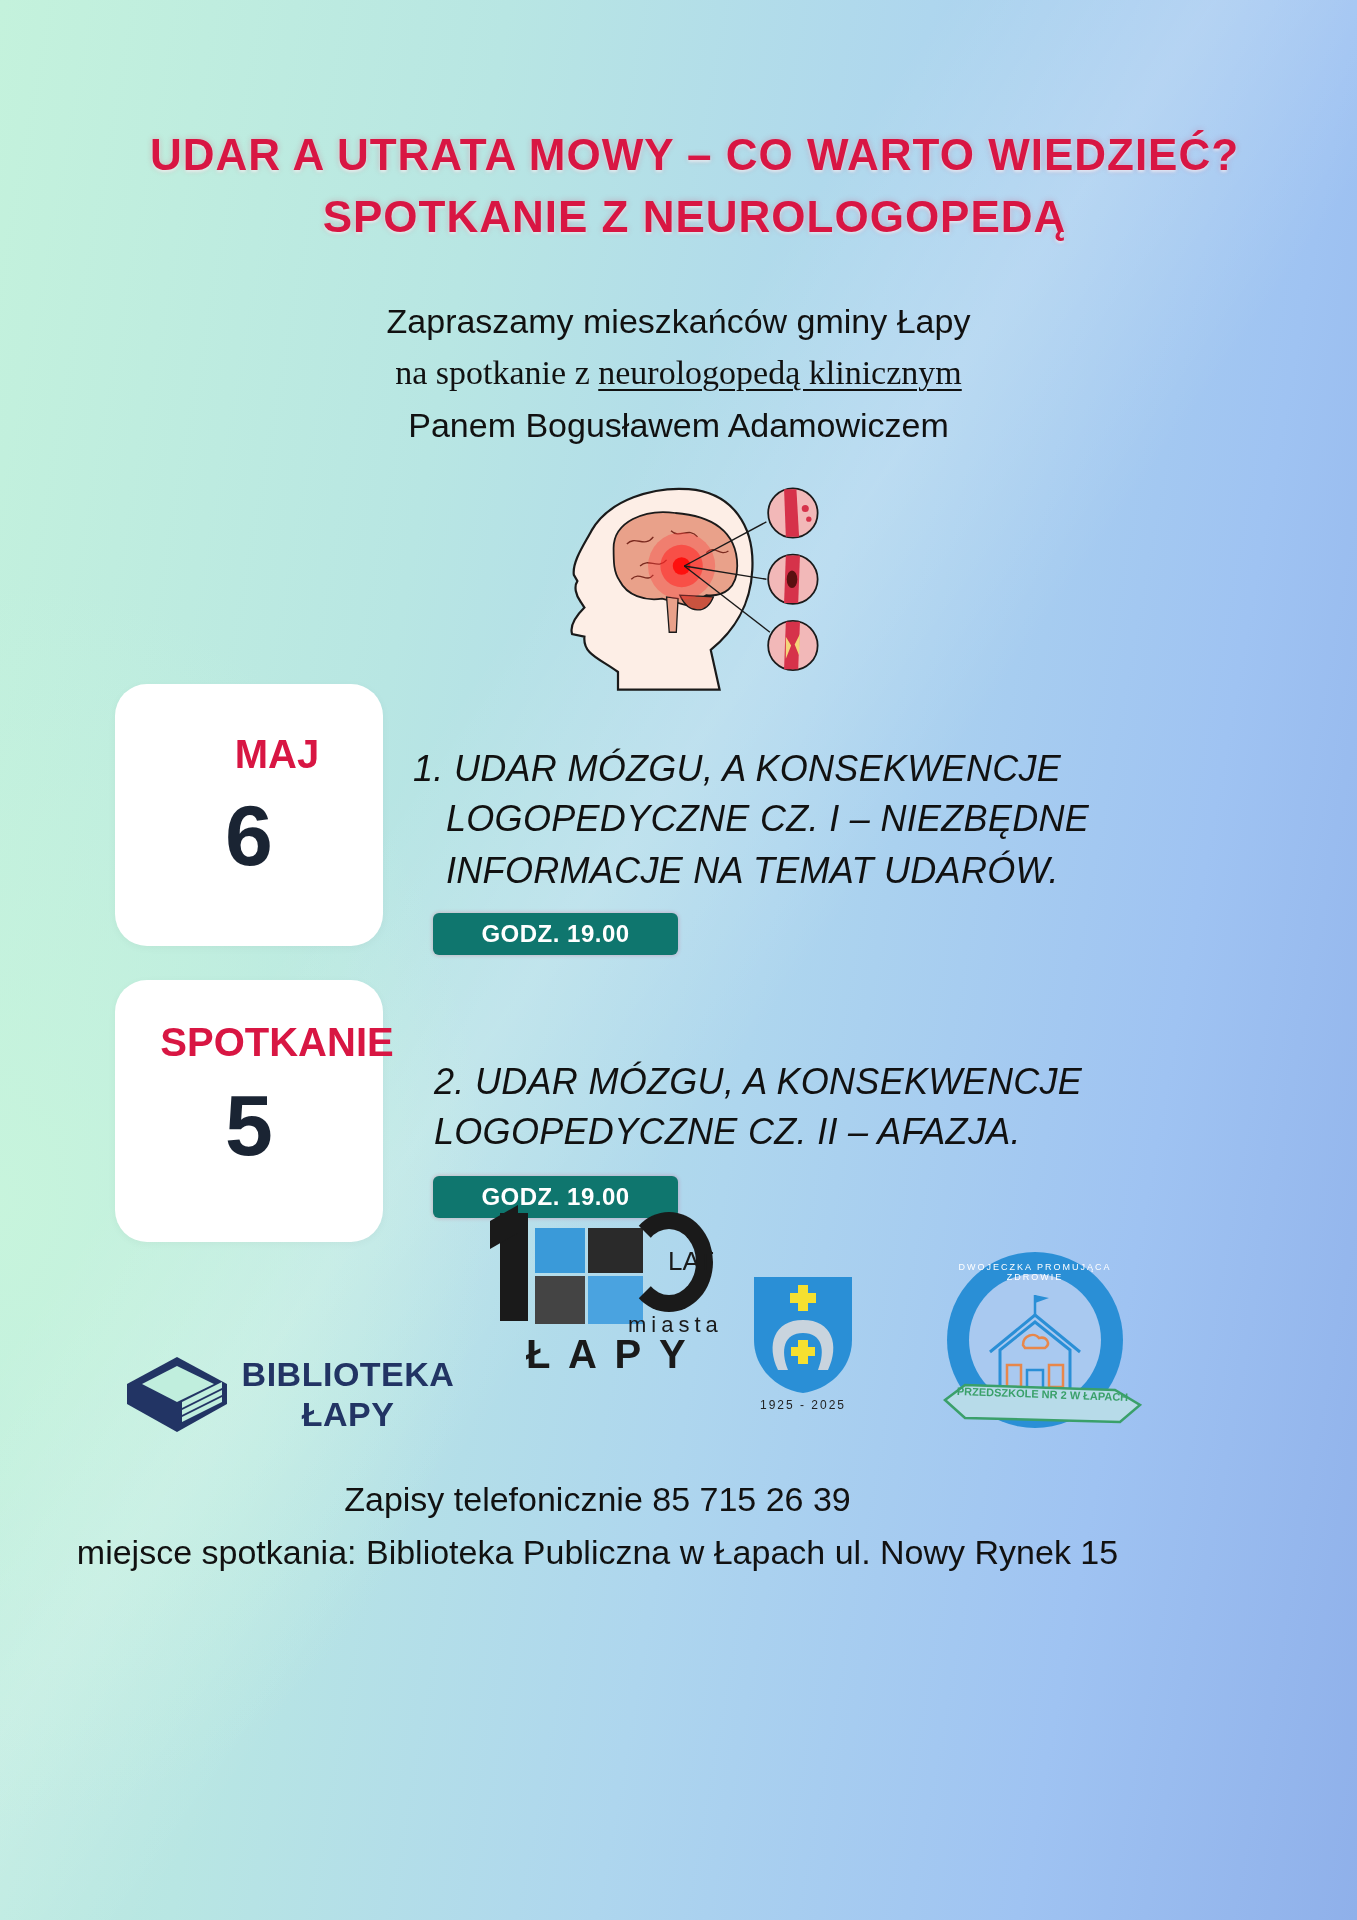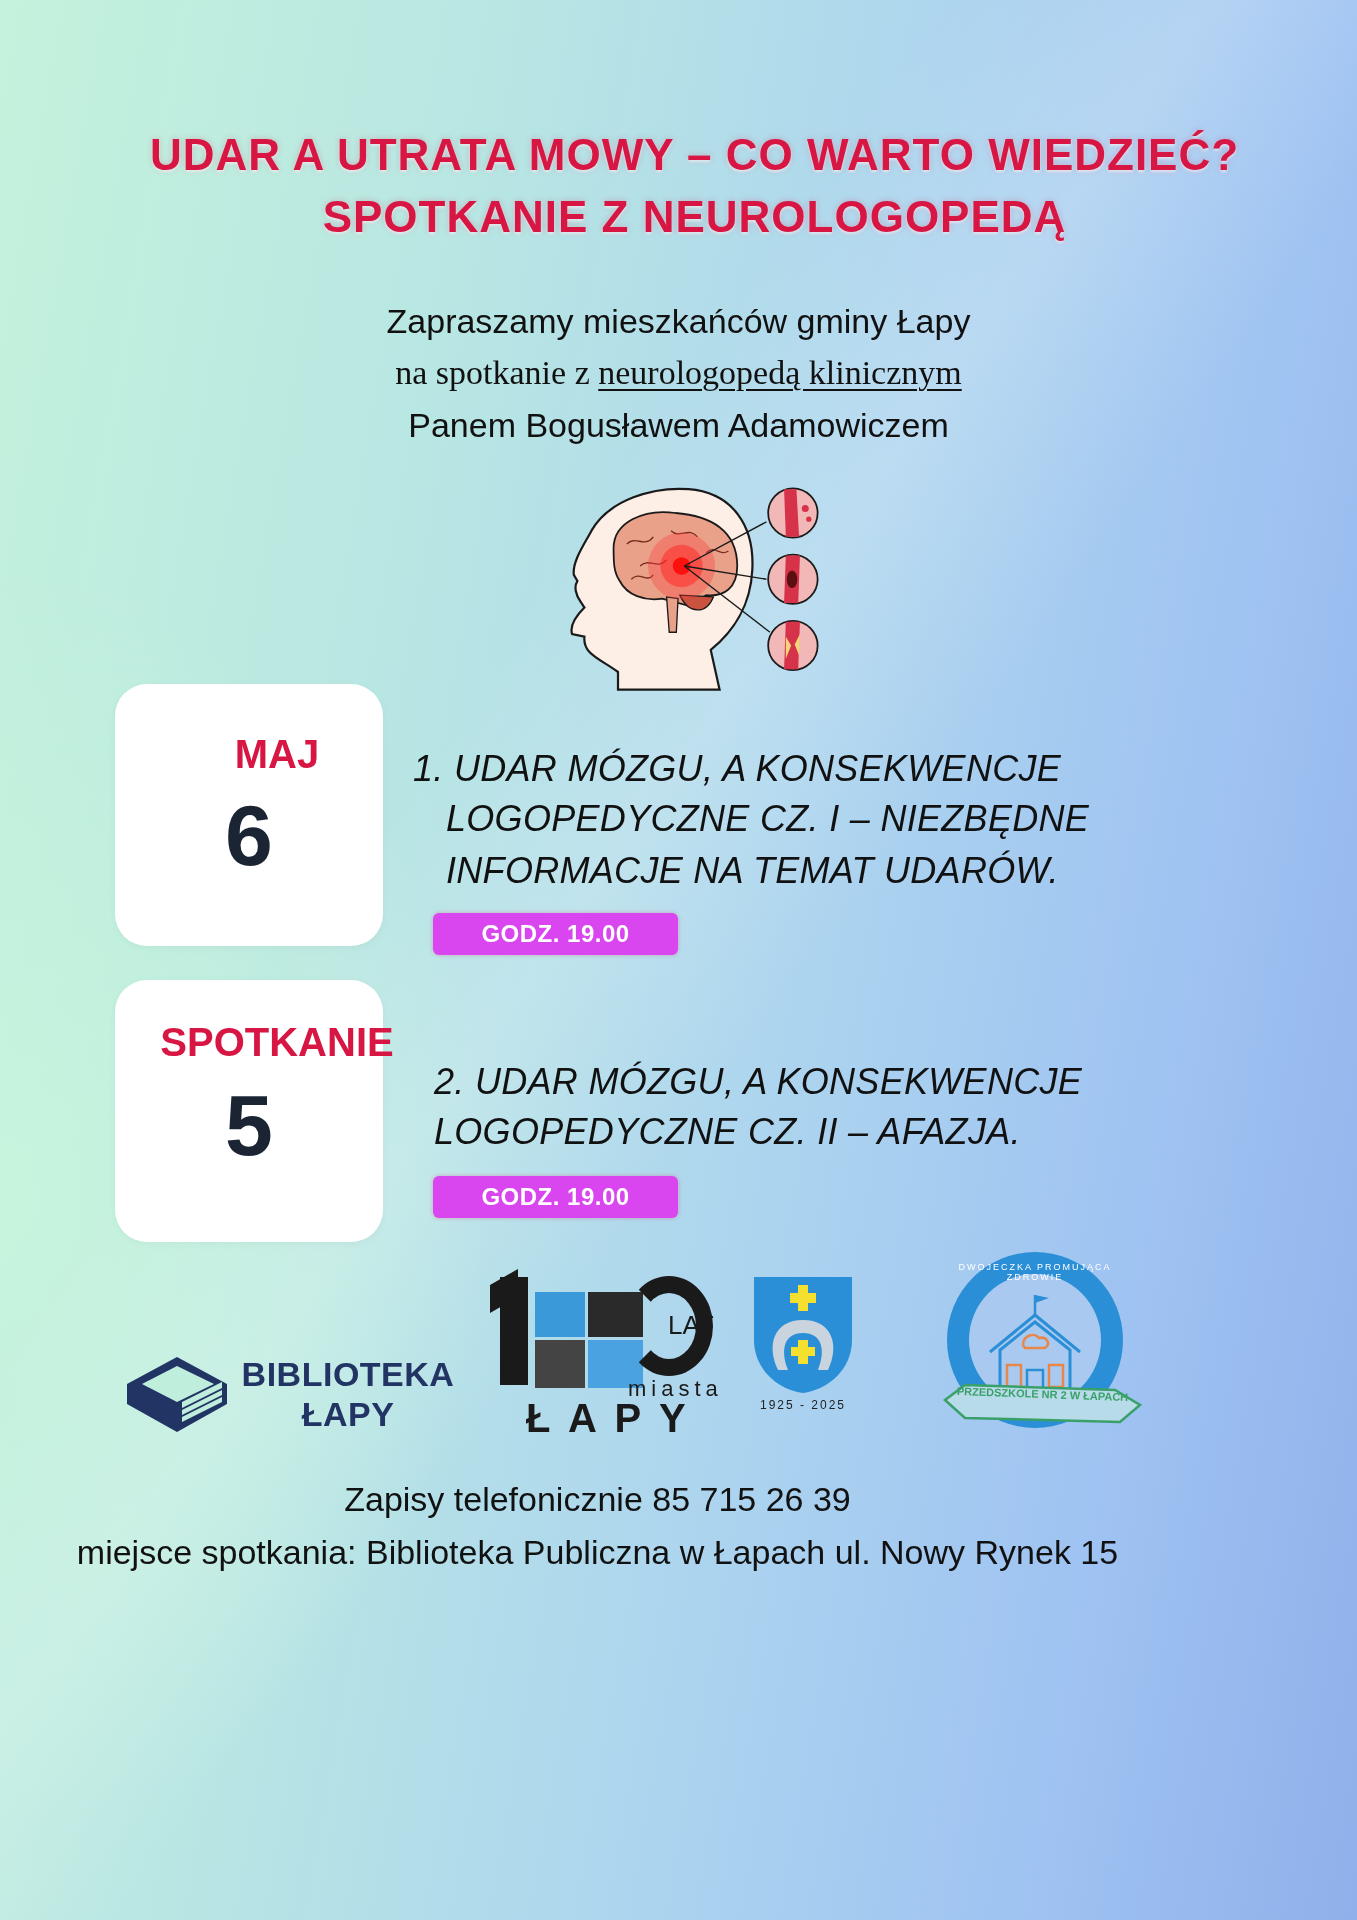--- a/index.html
+++ b/index.html
@@ -41,21 +41,21 @@
   .date-day {
     position: absolute; left: 0; width: 100%; color: #1a2433;
     font-weight: bold; font-size: 86px;
   }
   .event-line {
     position: absolute; color: #111; font-size: 36px; margin: 0; white-space: nowrap;
     letter-spacing: 0.3px;
     font-style: italic;
   }
   .time-badge {
-    position: absolute; width: 245px; height: 42px; background: #d946ef;
+    position: absolute; width: 245px; height: 42px; background: #0f766e;
     border-radius: 6px; color: #fff; font-weight: bold; font-size: 24px;
     text-align: center; line-height: 42px; letter-spacing: 0.5px;
     box-shadow: 0 0 4px rgba(220,20,67,0.3);
   }
   .logo { position: absolute; }
   .lib-text {
     position: absolute; color: #223464; font-weight: bold; font-size: 34px;
     text-align: center; line-height: 40px; letter-spacing: 0.5px;
   }
   .footer-line {
@@ -131,21 +131,21 @@
 <svg class="logo" style="left:122px; top:1352px;" width="110" height="84" viewBox="0 0 110 84">
   <path d="M5 32 L55 5 L105 32 L105 52 L55 80 L5 52 Z" fill="#223464"></path>
   <path d="M20 32 L55 14 L92 32 L55 50 Z" fill="#c0eedd"></path>
   <path d="M60 50 L100 30 L100 36 L60 56 Z M60 58 L100 38 L100 43 L60 63 Z M60 65 L100 45 L100 50 L60 70 Z" fill="#c0eedd"></path>
 </svg>
 <div class="lib-text" style="left:238px; top:1354px; width:220px;">
   <div>BIBLIOTEKA</div>
   <div>ŁAPY</div>
 </div>
 
-<div class="logo" style="left:500px; top:1272px; width:235px; height:170px;">
+<div class="logo" style="left:500px; top:1208px; width:235px; height:170px;">
   <div style="position:absolute; left:0; top:5px; width:28px; height:108px; background:#1a1a1a;"></div>
   <div style="position:absolute; left:-10px; top:5px; width:28px; height:28px; background:#1a1a1a; transform:skewY(-30deg);"></div>
   <div style="position:absolute; left:35px; top:20px; width:50px; height:45px; background:#3a9ad9;"></div>
   <div style="position:absolute; left:88px; top:20px; width:55px; height:45px; background:#2a2a2a;"></div>
   <div style="position:absolute; left:35px; top:68px; width:50px; height:48px; background:#444;"></div>
   <div style="position:absolute; left:88px; top:68px; width:55px; height:48px; background:#4aa3e0;"></div>
   <div style="position:absolute; left:125px; top:4px; width:88px; height:100px; border:17px solid #1a1a1a; border-radius:50%; border-left-color:transparent; box-sizing:border-box;"></div>
   <div style="position:absolute; left:168px; top:38px; font-size:26px; color:#1a1a1a;">LAT</div>
   <div style="position:absolute; left:128px; top:104px; font-size:22px; color:#1a1a1a; letter-spacing:5px;">miasta</div>
   <div style="position:absolute; left:26px; top:124px; font-size:40px; font-weight:bold; color:#1a1a1a; letter-spacing:4px;">Ł A P Y</div>

